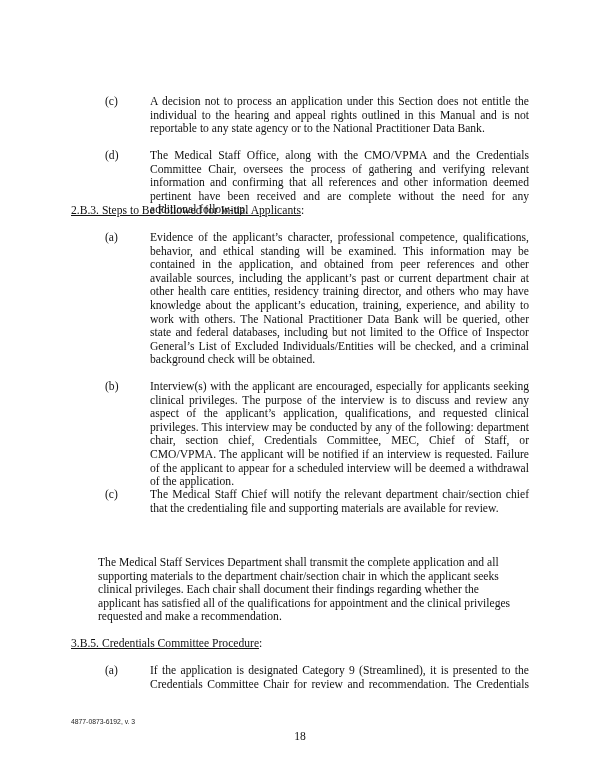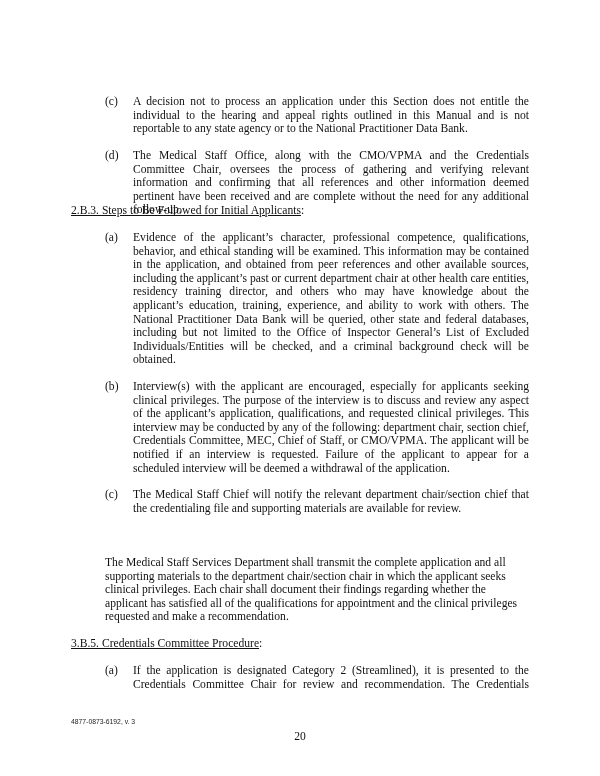--- a/index.html
+++ b/index.html
@@ -3,24 +3,24 @@
   <meta charset="utf-8">
   <style>
     html, body { margin: 0; padding: 0; }
     body {
       width: 600px; height: 776px; background: #ffffff; position: relative; overflow: hidden;
       font-family: "Liberation Serif", serif; color: #111111;
     }
     .page { position: absolute; left: 0; top: 0; width: 600px; height: 776px; }
     .item { position: absolute; left: 105px; width: 424px; font-size: 11.6px; line-height: 13.6px; }
     .item .marker { position: absolute; left: 0; top: 0; }
-    .item .body { margin-left: 28px; text-align: justify; }
+    .item .body { margin-left: 45px; text-align: justify; }
     .heading { position: absolute; left: 71px; font-size: 11.6px; line-height: 13.6px; }
     .heading .ul { text-decoration: underline; }
-    .para { position: absolute; left: 105px; width: 424px; font-size: 11.6px; line-height: 13.6px; text-align: left; }
+    .para { position: absolute; left: 98px; width: 424px; font-size: 11.6px; line-height: 13.6px; text-align: left; }
     .footer-id { position: absolute; left: 71px; top: 718px; font-family: "Liberation Sans", sans-serif; font-size: 6.8px; color: #222; }
     .page-num { position: absolute; left: 0; width: 600px; top: 730px; text-align: center; font-size: 11.6px; }
   </style>
 </head>
 <body>
 
 <div class="page">
 
   <div class="item" style="top:95px;">
     <span class="marker">(c)</span>
@@ -53,19 +53,19 @@
 
 
   <div class="para" style="top:556px;">The Medical Staff Services Department shall transmit the complete application and all supporting materials to the department chair/section chair in which the applicant seeks clinical privileges. Each chair shall document their findings regarding whether the applicant has satisfied all of the qualifications for appointment and the clinical privileges requested and make a recommendation.</div>
 
   <div class="heading" style="top:637px;">
     <span class="ul">3.B.5.  Credentials Committee Procedure</span><span>:</span>
   </div>
 
   <div class="item" style="top:664px;">
     <span class="marker">(a)</span>
-    <div class="body" style="text-align-last:justify;">If the application is designated Category 2 (Streamlined), it is presented to the Credentials Committee Chair for review and recommendation. The Credentials</div>
+    <div class="body" style="text-align-last:justify;">If the application is designated Category 9 (Streamlined), it is presented to the Credentials Committee Chair for review and recommendation. The Credentials</div>
   </div>
 
   <div class="footer-id">4877-0873-6192, v. 3</div>
-  <div class="page-num">20</div>
+  <div class="page-num">18</div>
 
 </div>
 
 </body></html>

